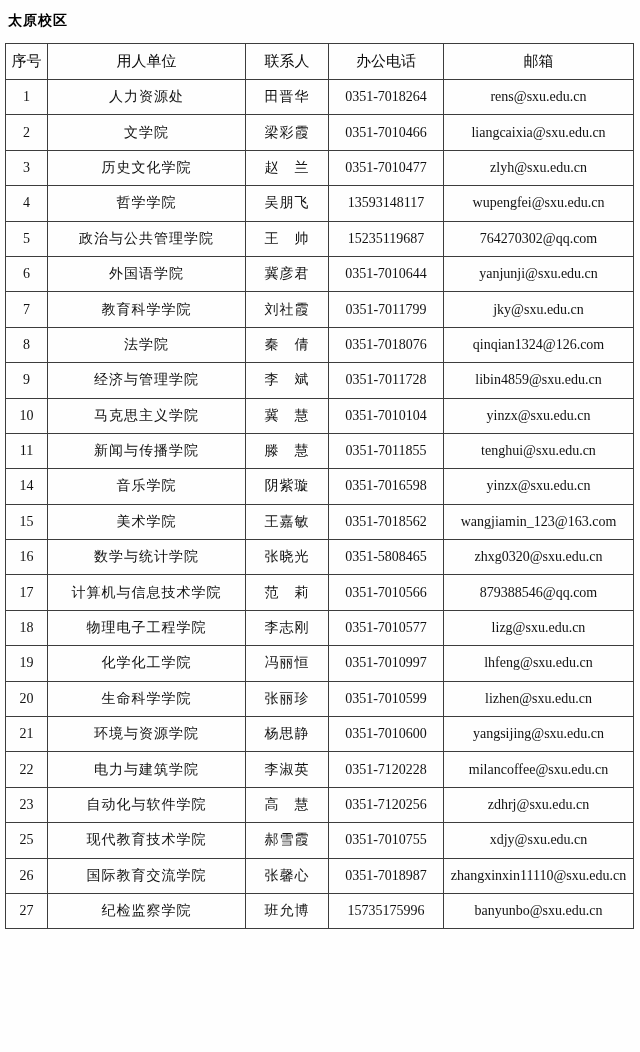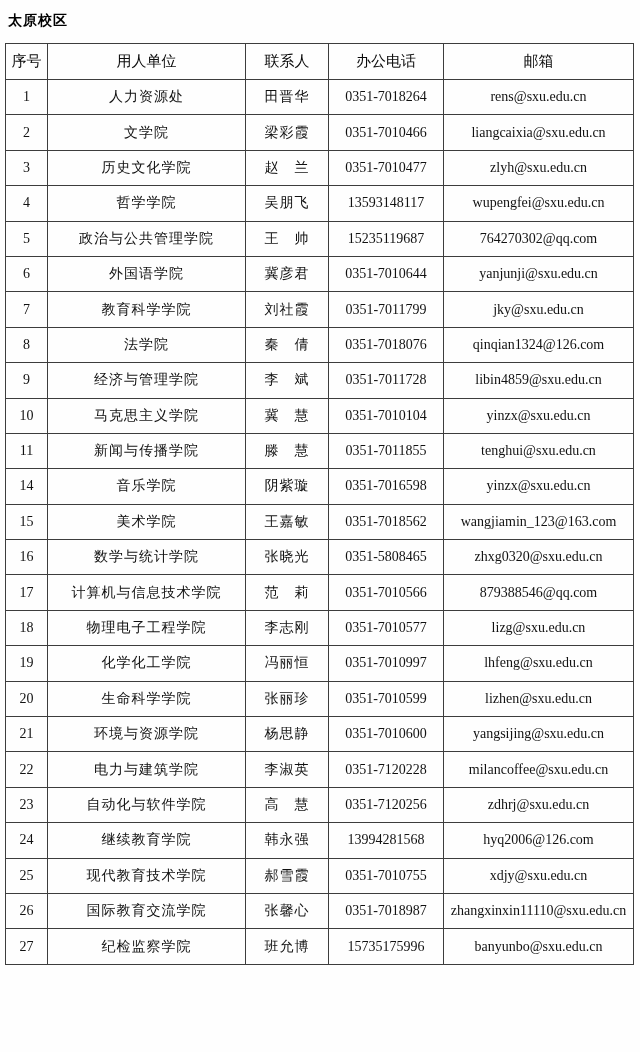--- a/index.html
+++ b/index.html
@@ -225,27 +225,20 @@
           <td class="cell-email">milancoffee@sxu.edu.cn</td>
         </tr>
         <tr>
           <td class="cell-no">23</td>
           <td class="cell-unit">自动化与软件学院</td>
           <td class="cell-contact">高　慧</td>
           <td class="cell-phone">0351-7120256</td>
           <td class="cell-email">zdhrj@sxu.edu.cn</td>
         </tr>
         <tr>
-          <td class="cell-no">24</td>
-          <td class="cell-unit">继续教育学院</td>
-          <td class="cell-contact">韩永强</td>
-          <td class="cell-phone">13994281568</td>
-          <td class="cell-email">hyq2006@126.com</td>
-        </tr>
-        <tr>
           <td class="cell-no">25</td>
           <td class="cell-unit">现代教育技术学院</td>
           <td class="cell-contact">郝雪霞</td>
           <td class="cell-phone">0351-7010755</td>
           <td class="cell-email">xdjy@sxu.edu.cn</td>
         </tr>
         <tr>
           <td class="cell-no">26</td>
           <td class="cell-unit">国际教育交流学院</td>
           <td class="cell-contact">张馨心</td>

